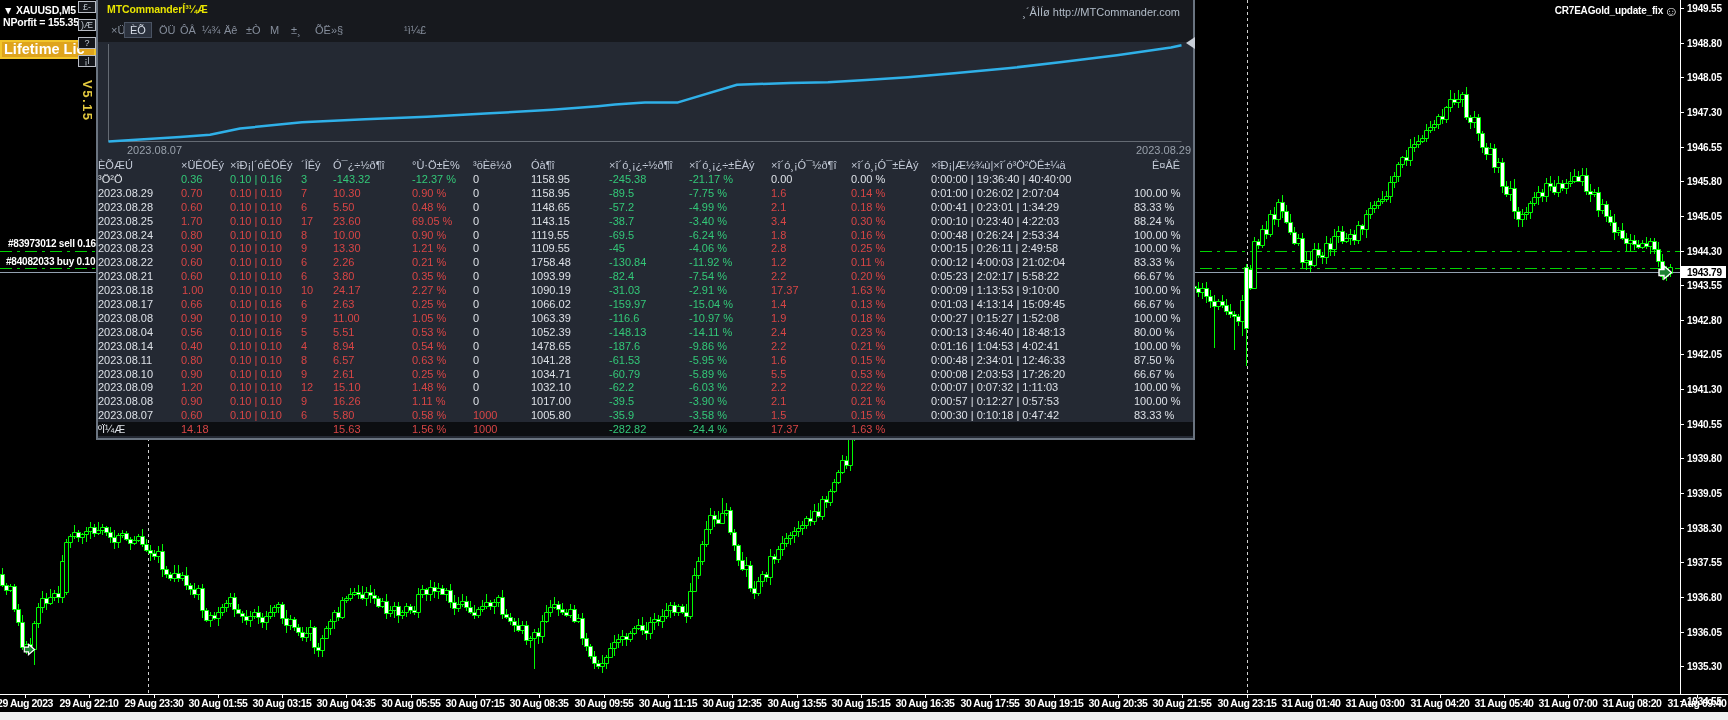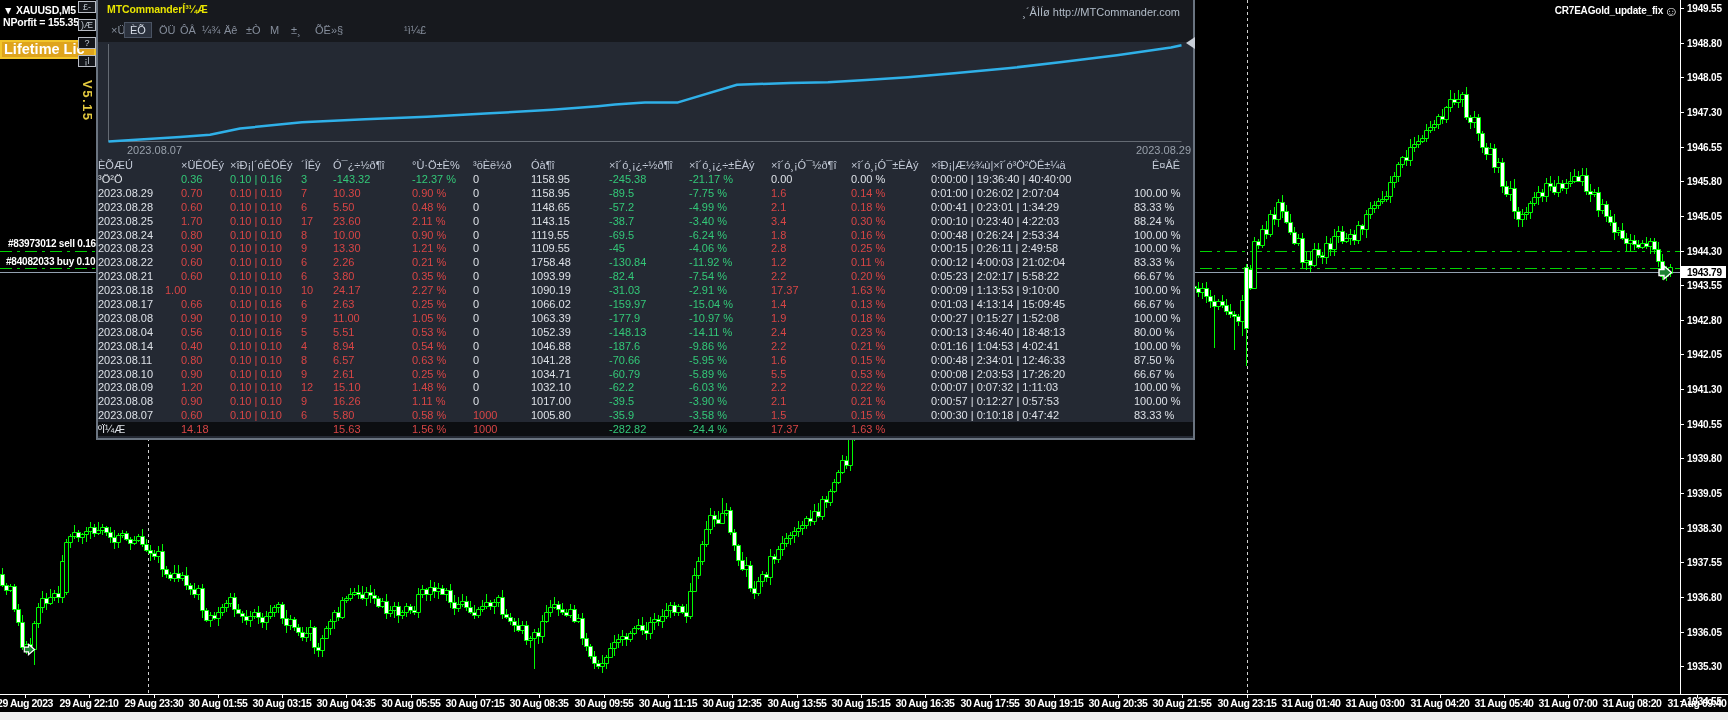--- a/index.html
+++ b/index.html
@@ -184,21 +184,21 @@
         <span class="c tr" style="left:753px">0.18 %</span>
         <span class="c tw" style="left:833px">0:00:41 | 0:23:01 | 1:34:29</span>
         <span class="c tw" style="left:1036px">83.33 %</span>
       </div>
       <div class="row" style="top:213.6px">
         <span class="c tw" style="left:0px">2023.08.25</span>
         <span class="c tr" style="left:83px">1.70</span>
         <span class="c tr" style="left:132px">0.10 | 0.10</span>
         <span class="c tr" style="left:203px">17</span>
         <span class="c tr" style="left:235px">23.60</span>
-        <span class="c tr" style="left:314px">2.11 %</span>
+        <span class="c tr" style="left:314px">69.05 %</span>
         <span class="c tw" style="left:375px">0</span>
         <span class="c tw" style="left:433px">1143.15</span>
         <span class="c tg" style="left:511px">-38.7</span>
         <span class="c tg" style="left:591px">-3.40 %</span>
         <span class="c tr" style="left:673px">3.4</span>
         <span class="c tr" style="left:753px">0.30 %</span>
         <span class="c tw" style="left:833px">0:00:10 | 0:23:40 | 4:22:03</span>
         <span class="c tw" style="left:1036px">88.24 %</span>
       </div>
       <div class="row" style="top:227.5px">
@@ -260,21 +260,21 @@
         <span class="c tw" style="left:433px">1093.99</span>
         <span class="c tg" style="left:511px">-82.4</span>
         <span class="c tg" style="left:591px">-7.54 %</span>
         <span class="c tr" style="left:673px">2.2</span>
         <span class="c tr" style="left:753px">0.20 %</span>
         <span class="c tw" style="left:833px">0:05:23 | 2:02:17 | 5:58:22</span>
         <span class="c tw" style="left:1036px">66.67 %</span>
       </div>
       <div class="row" style="top:283.1px">
         <span class="c tw" style="left:0px">2023.08.18</span>
-        <span class="c tr" style="left:67px">1.00</span>
+        <span class="c tr" style="left:84px">1.00</span>
         <span class="c tr" style="left:132px">0.10 | 0.10</span>
         <span class="c tr" style="left:203px">10</span>
         <span class="c tr" style="left:235px">24.17</span>
         <span class="c tr" style="left:314px">2.27 %</span>
         <span class="c tw" style="left:375px">0</span>
         <span class="c tw" style="left:433px">1090.19</span>
         <span class="c tg" style="left:511px">-31.03</span>
         <span class="c tg" style="left:591px">-2.91 %</span>
         <span class="c tr" style="left:673px">17.37</span>
         <span class="c tr" style="left:753px">1.63 %</span>
@@ -299,21 +299,21 @@
       </div>
       <div class="row" style="top:310.9px">
         <span class="c tw" style="left:0px">2023.08.08</span>
         <span class="c tr" style="left:83px">0.90</span>
         <span class="c tr" style="left:132px">0.10 | 0.10</span>
         <span class="c tr" style="left:203px">9</span>
         <span class="c tr" style="left:235px">11.00</span>
         <span class="c tr" style="left:314px">1.05 %</span>
         <span class="c tw" style="left:375px">0</span>
         <span class="c tw" style="left:433px">1063.39</span>
-        <span class="c tg" style="left:511px">-177.9</span>
+        <span class="c tg" style="left:511px">-116.6</span>
         <span class="c tg" style="left:591px">-10.97 %</span>
         <span class="c tr" style="left:673px">1.9</span>
         <span class="c tr" style="left:753px">0.18 %</span>
         <span class="c tw" style="left:833px">0:00:27 | 0:15:27 | 1:52:08</span>
         <span class="c tw" style="left:1036px">100.00 %</span>
       </div>
       <div class="row" style="top:324.8px">
         <span class="c tw" style="left:0px">2023.08.04</span>
         <span class="c tr" style="left:83px">0.56</span>
         <span class="c tr" style="left:132px">0.10 | 0.16</span>
@@ -330,38 +330,38 @@
         <span class="c tw" style="left:1036px">80.00 %</span>
       </div>
       <div class="row" style="top:338.7px">
         <span class="c tw" style="left:0px">2023.08.14</span>
         <span class="c tr" style="left:83px">0.40</span>
         <span class="c tr" style="left:132px">0.10 | 0.10</span>
         <span class="c tr" style="left:203px">4</span>
         <span class="c tr" style="left:235px">8.94</span>
         <span class="c tr" style="left:314px">0.54 %</span>
         <span class="c tw" style="left:375px">0</span>
-        <span class="c tw" style="left:433px">1046.88</span>
+        <span class="c tw" style="left:433px">1478.65</span>
         <span class="c tg" style="left:511px">-187.6</span>
         <span class="c tg" style="left:591px">-9.86 %</span>
         <span class="c tr" style="left:673px">2.2</span>
         <span class="c tr" style="left:753px">0.21 %</span>
         <span class="c tw" style="left:833px">0:01:16 | 1:04:53 | 4:02:41</span>
         <span class="c tw" style="left:1036px">100.00 %</span>
       </div>
       <div class="row" style="top:352.6px">
         <span class="c tw" style="left:0px">2023.08.11</span>
         <span class="c tr" style="left:83px">0.80</span>
         <span class="c tr" style="left:132px">0.10 | 0.10</span>
         <span class="c tr" style="left:203px">8</span>
         <span class="c tr" style="left:235px">6.57</span>
         <span class="c tr" style="left:314px">0.63 %</span>
         <span class="c tw" style="left:375px">0</span>
         <span class="c tw" style="left:433px">1041.28</span>
-        <span class="c tg" style="left:511px">-70.66</span>
+        <span class="c tg" style="left:511px">-61.53</span>
         <span class="c tg" style="left:591px">-5.95 %</span>
         <span class="c tr" style="left:673px">1.6</span>
         <span class="c tr" style="left:753px">0.15 %</span>
         <span class="c tw" style="left:833px">0:00:48 | 2:34:01 | 12:46:33</span>
         <span class="c tw" style="left:1036px">87.50 %</span>
       </div>
       <div class="row" style="top:366.5px">
         <span class="c tw" style="left:0px">2023.08.10</span>
         <span class="c tr" style="left:83px">0.90</span>
         <span class="c tr" style="left:132px">0.10 | 0.10</span>

